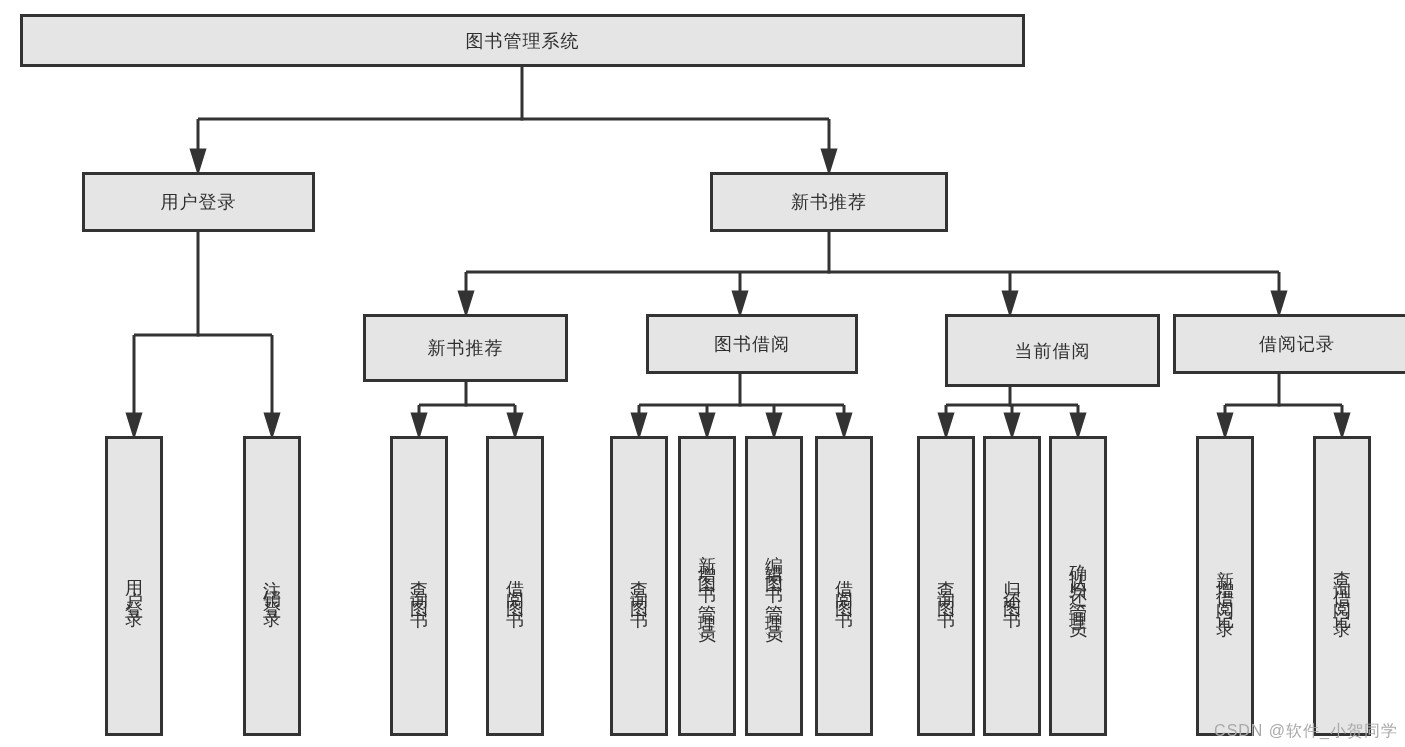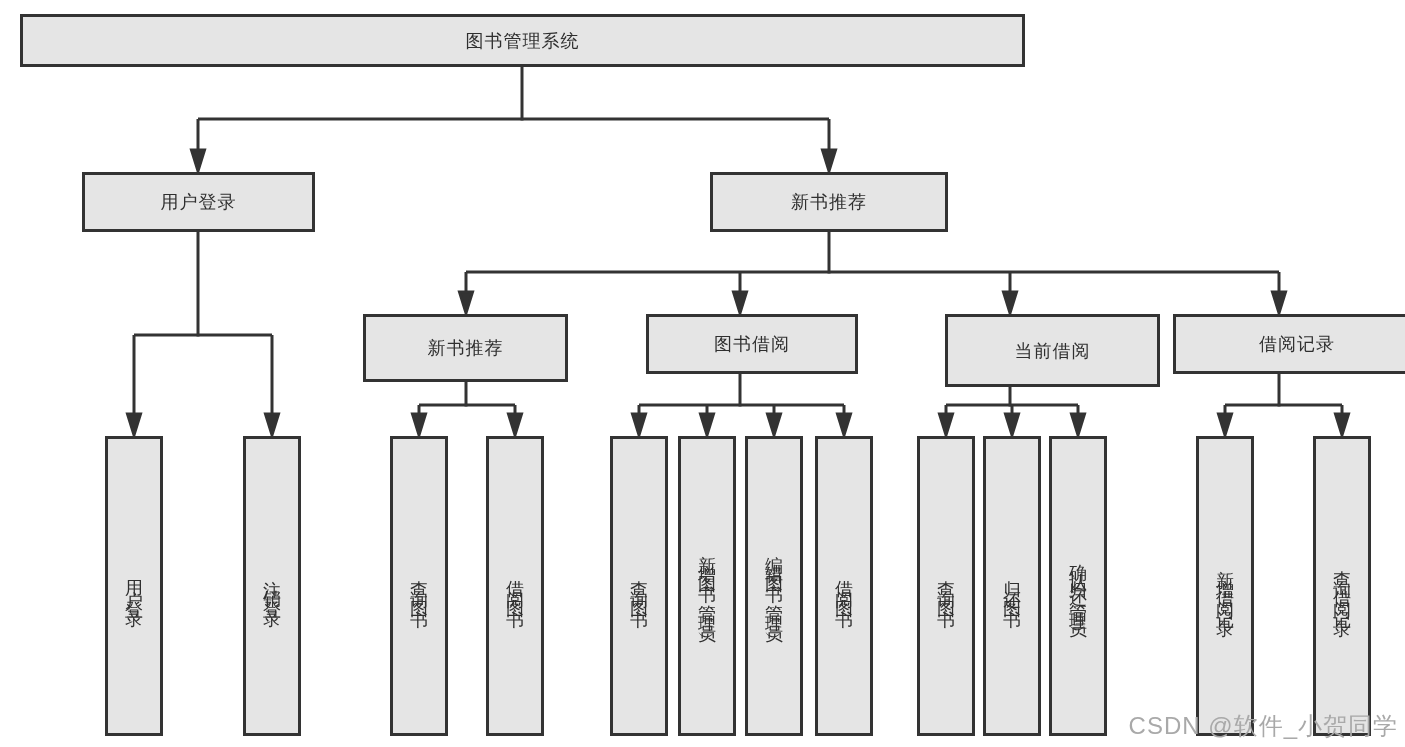--- a/index.html
+++ b/index.html
@@ -40,21 +40,21 @@
     writing-mode: vertical-lr;
     text-orientation: mixed;
     letter-spacing: 10px;
     line-height: 1.0;
     white-space: nowrap;
   }
   .watermark {
     position: absolute;
     right: 7px;
     bottom: 5px;
-    font-size: 24px;
+    font-size: 16px;
     color: #a9a9a9;
     letter-spacing: 1px;
     z-index: 5;
     white-space: nowrap;
   }
 </style>
 </head>
 <body>
 
 <div class="canvas">

